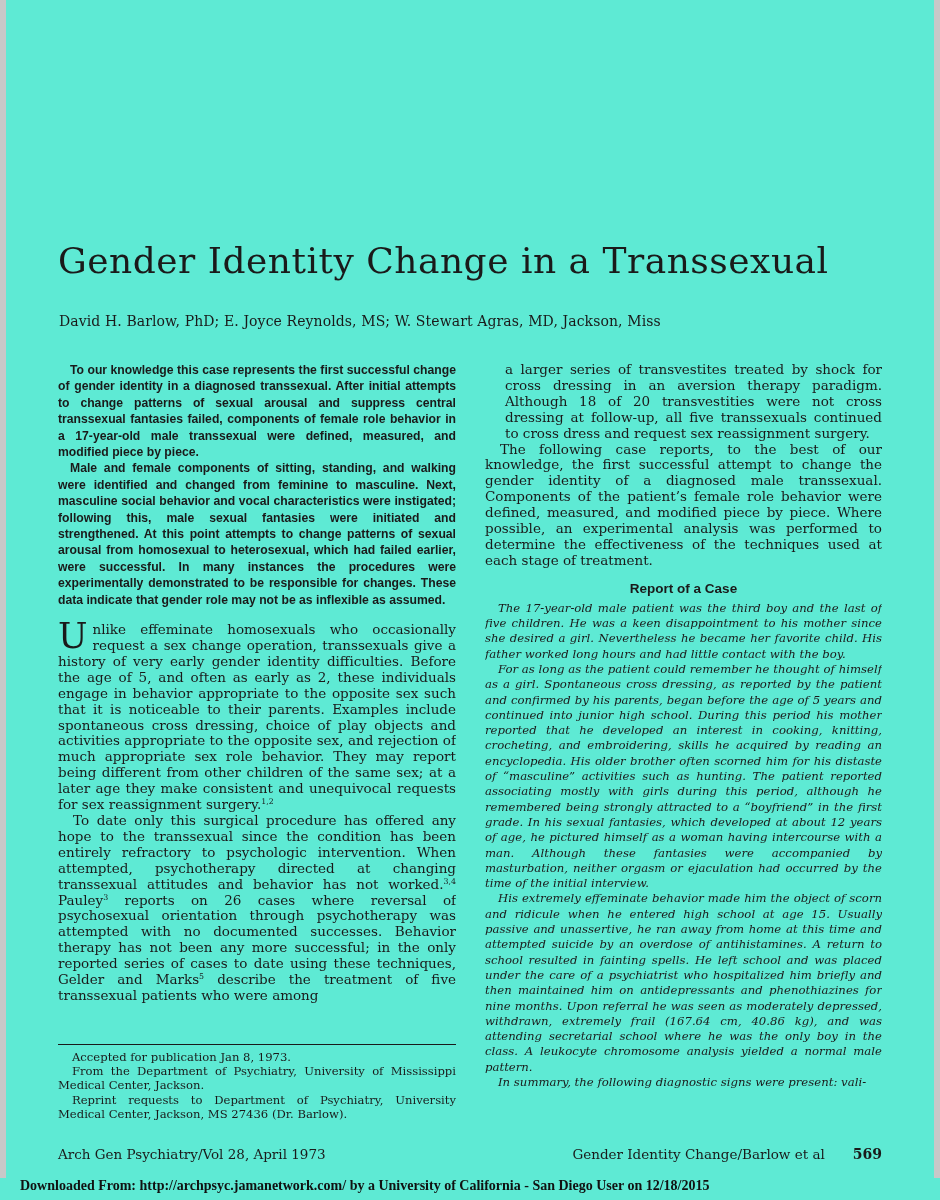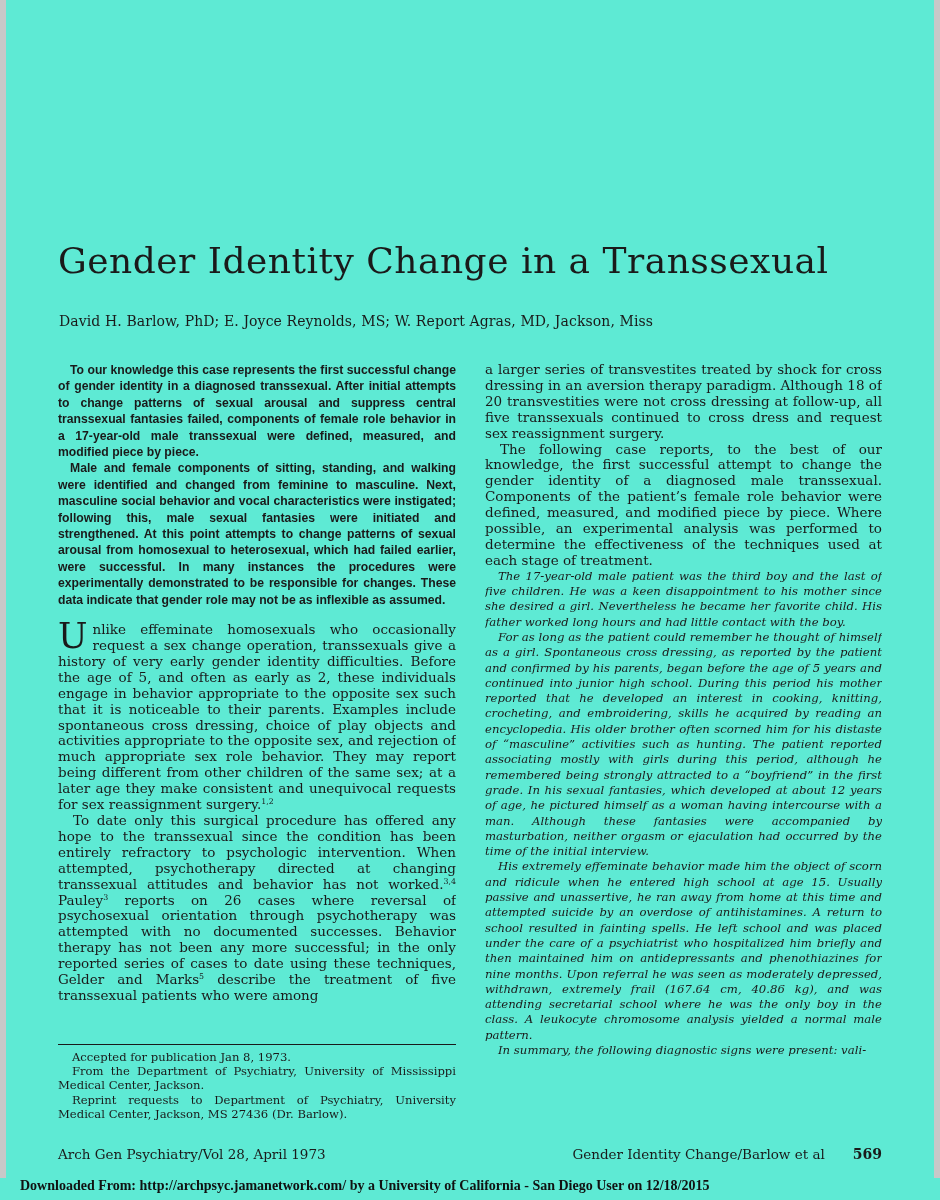--- a/index.html
+++ b/index.html
@@ -33,21 +33,21 @@
   }
   .body-intro p, .body-cont p {
     margin:0; text-indent:15px;
     font-size:13.5px; line-height:15.9px; text-align:justify;
   }
   .body-intro p.has-dropcap { margin-top:14px; text-indent:0; }
   .dropcap {
     float:left; font-size:35px; line-height:27px; padding:1px 5px 0 0;
     font-family:"DejaVu Serif", serif;
   }
-  .body-cont p:first-child { text-indent:0; }
+  .body-cont p:first-child { text-indent:0;margin-left:20px; }
 
   sup { font-size:58%; line-height:0; vertical-align:super; letter-spacing:0; }
 
   .section-heading {
     margin:12px 0 5px 0; text-align:center;
     font-family:"Liberation Sans", sans-serif; font-weight:bold; font-size:13.5px;
   }
   .case-text p {
     margin:0; text-indent:13px;
     font-size:11.7px; line-height:15.3px; text-align:justify;font-style:italic;
@@ -74,21 +74,21 @@
   }
 </style>
 </head>
 <body>
 
 <div class="page">
   <div class="edge edge-l"></div>
   <div class="edge edge-r"></div>
 
   <h1 class="title">Gender Identity Change in a Transsexual</h1>
-  <div class="authors">David H. Barlow, PhD; E. Joyce Reynolds, MS; W. Report Agras, MD, Jackson, Miss</div>
+  <div class="authors">David H. Barlow, PhD; E. Joyce Reynolds, MS; W. Stewart Agras, MD, Jackson, Miss</div>
 
   <div class="col col-left">
     <div class="abstract">
         <p>To our knowledge this case represents the first successful change of gender identity in a diagnosed transsexual. After initial attempts to change patterns of sexual arousal and suppress central transsexual fantasies failed, components of female role behavior in a 17-year-old male transsexual were defined, measured, and modified piece by piece.</p>
         <p>Male and female components of sitting, standing, and walking were identified and changed from feminine to masculine. Next, masculine social behavior and vocal characteristics were instigated; following this, male sexual fantasies were initiated and strengthened. At this point attempts to change patterns of sexual arousal from homosexual to heterosexual, which had failed earlier, were successful. In many instances the procedures were experimentally demonstrated to be responsible for changes. These data indicate that gender role may not be as inflexible as assumed.</p>
       </div>
     <div class="body-intro">
       <p class="has-dropcap"><span class="dropcap">U</span><span>nlike effeminate homosexuals who occasionally request a sex change operation, transsexuals give a history of very early gender identity difficulties. Before the age of 5, and often as early as 2, these individuals engage in behavior appropriate to the opposite sex such that it is noticeable to their parents. Examples include spontaneous cross dressing, choice of play objects and activities appropriate to the opposite sex, and rejection of much appropriate sex role behavior. They may report being different from other children of the same sex; at a later age they make consistent and unequivocal requests for sex reassignment surgery.<sup>1,2</sup></span></p>
       <div>
           <p>To date only this surgical procedure has offered any hope to the transsexual since the condition has been entirely refractory to psychologic intervention. When attempted, psychotherapy directed at changing transsexual attitudes and behavior has not worked.<sup>3,4</sup> Pauley<sup>3</sup> reports on 26 cases where reversal of psychosexual orientation through psychotherapy was attempted with no documented successes. Behavior therapy has not been any more successful; in the only reported series of cases to date using these techniques, Gelder and Marks<sup>5</sup> describe the treatment of five transsexual patients who were among</p>
@@ -103,20 +103,21 @@
         <p>From the Department of Psychiatry, University of Mississippi Medical Center, Jackson.</p>
         <p>Reprint requests to Department of Psychiatry, University Medical Center, Jackson, MS 27436 (Dr. Barlow).</p>
       </div>
   </div>
 
   <div class="col col-right">
     <div class="body-cont">
         <p>a larger series of transvestites treated by shock for cross dressing in an aversion therapy paradigm. Although 18 of 20 transvestities were not cross dressing at follow-up, all five transsexuals continued to cross dress and request sex reassignment surgery.</p>
         <p>The following case reports, to the best of our knowledge, the first successful attempt to change the gender identity of a diagnosed male transsexual. Components of the patient’s female role behavior were defined, measured, and modified piece by piece. Where possible, an experimental analysis was performed to determine the effectiveness of the techniques used at each stage of treatment.</p>
       </div>
+    <h2 class="section-heading">Report of a Case</h2>
     <div class="case-text">
         <p>The 17-year-old male patient was the third boy and the last of five children. He was a keen disappointment to his mother since she desired a girl. Nevertheless he became her favorite child. His father worked long hours and had little contact with the boy.</p>
         <p>For as long as the patient could remember he thought of himself as a girl. Spontaneous cross dressing, as reported by the patient and confirmed by his parents, began before the age of 5 years and continued into junior high school. During this period his mother reported that he developed an interest in cooking, knitting, crocheting, and embroidering, skills he acquired by reading an encyclopedia. His older brother often scorned him for his distaste of “masculine” activities such as hunting. The patient reported associating mostly with girls during this period, although he remembered being strongly attracted to a “boyfriend” in the first grade. In his sexual fantasies, which developed at about 12 years of age, he pictured himself as a woman having intercourse with a man. Although these fantasies were accompanied by masturbation, neither orgasm or ejaculation had occurred by the time of the initial interview.</p>
         <p>His extremely effeminate behavior made him the object of scorn and ridicule when he entered high school at age 15. Usually passive and unassertive, he ran away from home at this time and attempted suicide by an overdose of antihistamines. A return to school resulted in fainting spells. He left school and was placed under the care of a psychiatrist who hospitalized him briefly and then maintained him on antidepressants and phenothiazines for nine months. Upon referral he was seen as moderately depressed, withdrawn, extremely frail (167.64 cm, 40.86 kg), and was attending secretarial school where he was the only boy in the class. A leukocyte chromosome analysis yielded a normal male pattern.</p>
         <p>In summary, the following diagnostic signs were present: vali-</p>
       </div>
   </div>
 
   <div class="footer">
     <span>Arch Gen Psychiatry/Vol 28, April 1973</span>

